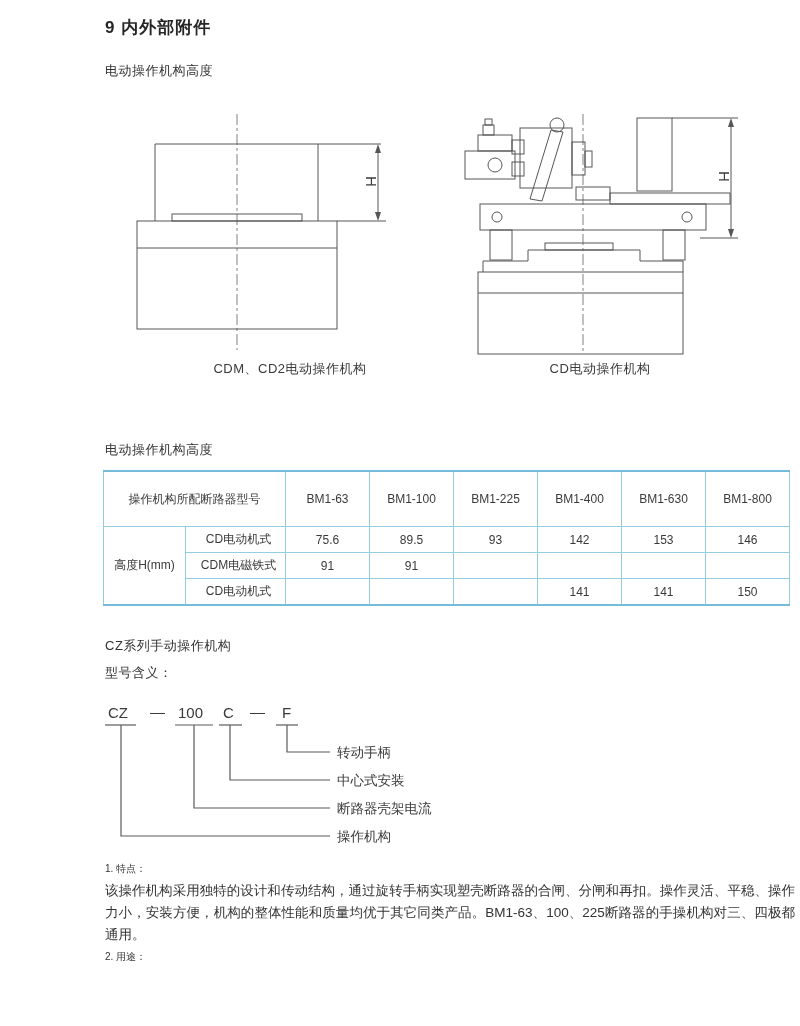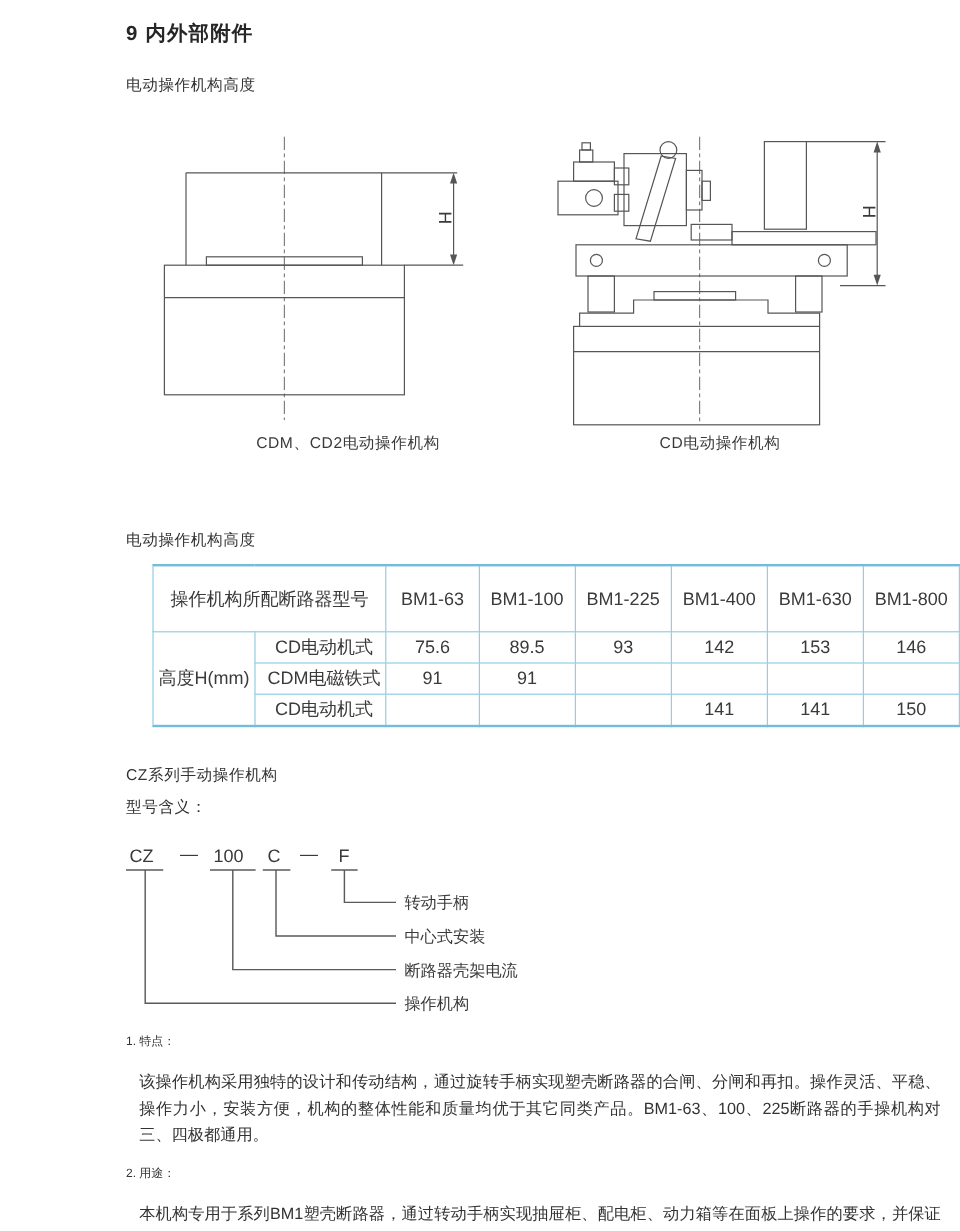--- a/index.html
+++ b/index.html
@@ -31,21 +31,21 @@
   .drawing .centerline{stroke:#808080;stroke-dasharray:11 3 3 3;}
   .drawing .arrowhead{fill:#565656;stroke:none;}
   .drawing text{fill:#3a3a3a;font-family:"Liberation Sans","DejaVu Sans",sans-serif;}
 
   
   table.spec{
     border-collapse:collapse;
     table-layout:fixed;
     border-top:2px solid #74bcd9;
     border-bottom:2px solid #74bcd9;
-    font-size:15px;color:#3a3a3a;margin-left:24px;
+    font-size:12px;color:#3a3a3a;
   }
   table.spec th,table.spec td{
     border:1px solid #93cde4;
     font-weight:normal;
     text-align:center;
     padding:0 4px;
     height:25px;
     background:#ffffff;
     overflow:hidden;white-space:nowrap;
   }
@@ -57,21 +57,21 @@
 
   
   .diagram text{fill:#3a3a3a;font-family:"Liberation Sans","DejaVu Sans",sans-serif;}
   .diagram line,.diagram polyline{stroke:#5a5a5a;stroke-width:1.2;fill:none;}
 
   .text-block{
     left:105px;top:858px;width:690px;
     font-size:13.5px;line-height:22px;color:#333;
   }
   .text-block h4{margin:0;font-size:10px;font-weight:normal;}
-  .text-block p{margin:11px;text-align:justify;}
+  .text-block p{margin:0;text-align:justify;}
 </style>
 </head>
 <body>
 
 <div class="page">
 
   <div class="abs doc-title">9 内外部附件</div>
 
   <div class="abs sub-heading" style="left:105px;top:62px;">电动操作机构高度</div>
 
@@ -222,16 +222,15 @@
     <text x="232" y="63" font-size="13.5">转动手柄</text>
     <text x="232" y="91" font-size="13.5">中心式安装</text>
     <text x="232" y="119" font-size="13.5">断路器壳架电流</text>
     <text x="232" y="147" font-size="13.5">操作机构</text>
   </svg>
 
   <div class="abs text-block">
     <h4>1. 特点：</h4>
     <p>该操作机构采用独特的设计和传动结构，通过旋转手柄实现塑壳断路器的合闸、分闸和再扣。操作灵活、平稳、操作力小，安装方便，机构的整体性能和质量均优于其它同类产品。BM1-63、100、225断路器的手操机构对三、四极都通用。</p>
     <h4>2. 用途：</h4>
-    <p>本机构专用于系列BM1塑壳断路器，通过转动手柄实现抽屉柜、配电柜、动力箱等在面板上操作的要求，并保证断路器处于合闸时柜体门板不能开启(即与门联锁)。</p>
   </div>
 
 </div>
 
 </body></html>

